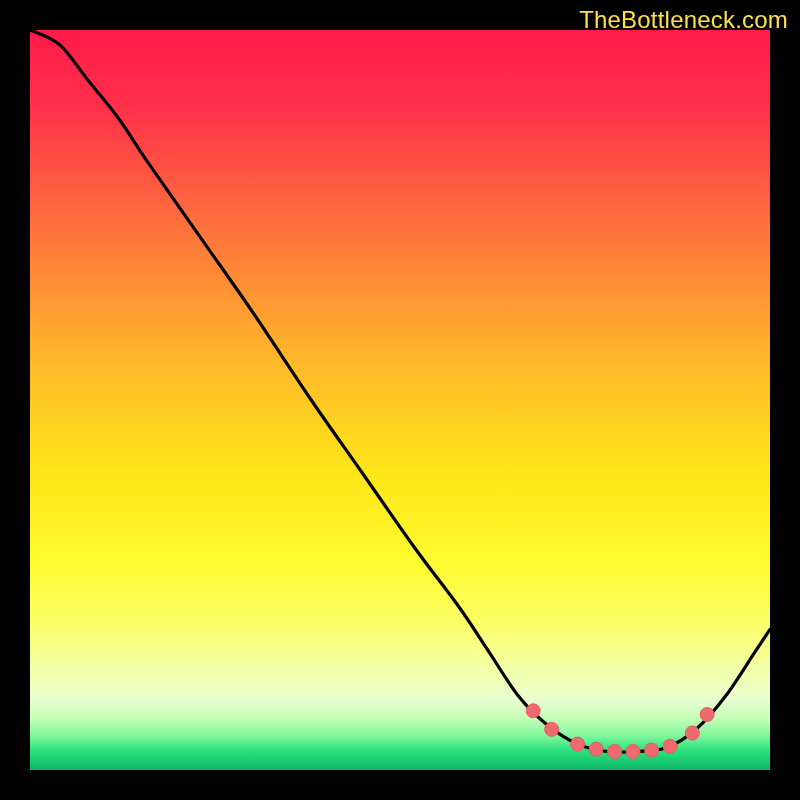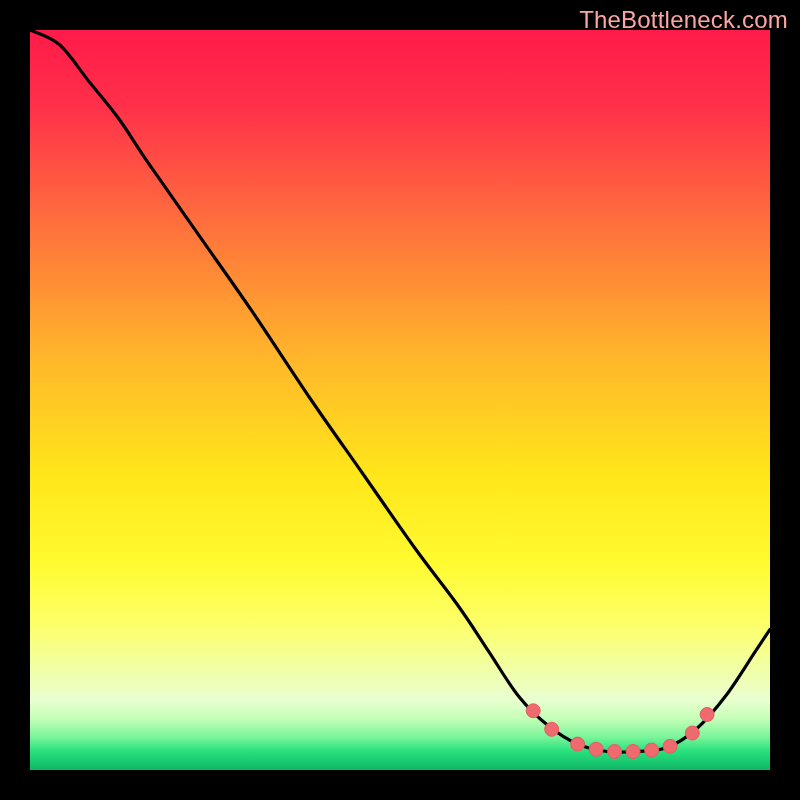--- a/index.html
+++ b/index.html
@@ -14,21 +14,21 @@
   .outer {
     position: relative;
     width: 800px;
     height: 800px;
     background: #000;
   }
   .watermark {
     position: absolute;
     top: 6px;
     right: 12px;
-    color: #fca5a5;
+    color: #fde047;
     font-size: 24px;
     font-weight: 400;
     letter-spacing: 0.2px;
     z-index: 20;
   }
   .plot-wrap {
     position: absolute;
     left: 30px;
     top: 30px;
     width: 740px;

